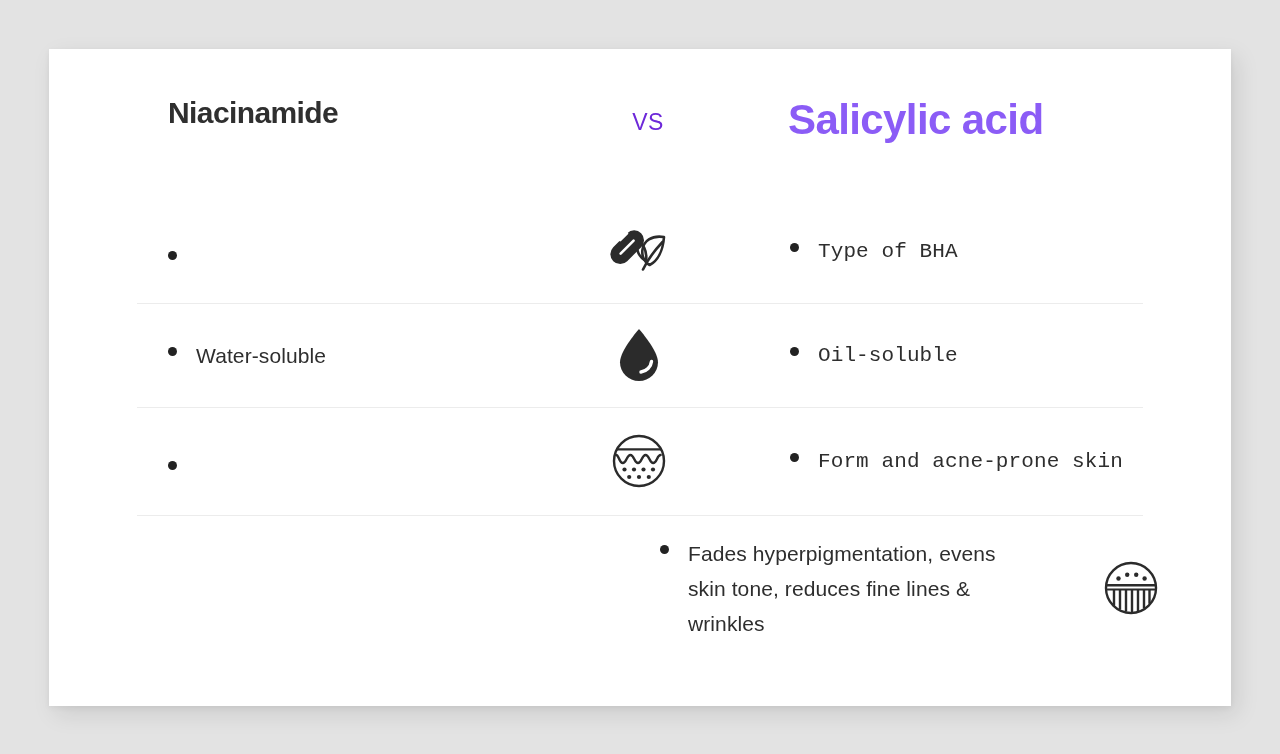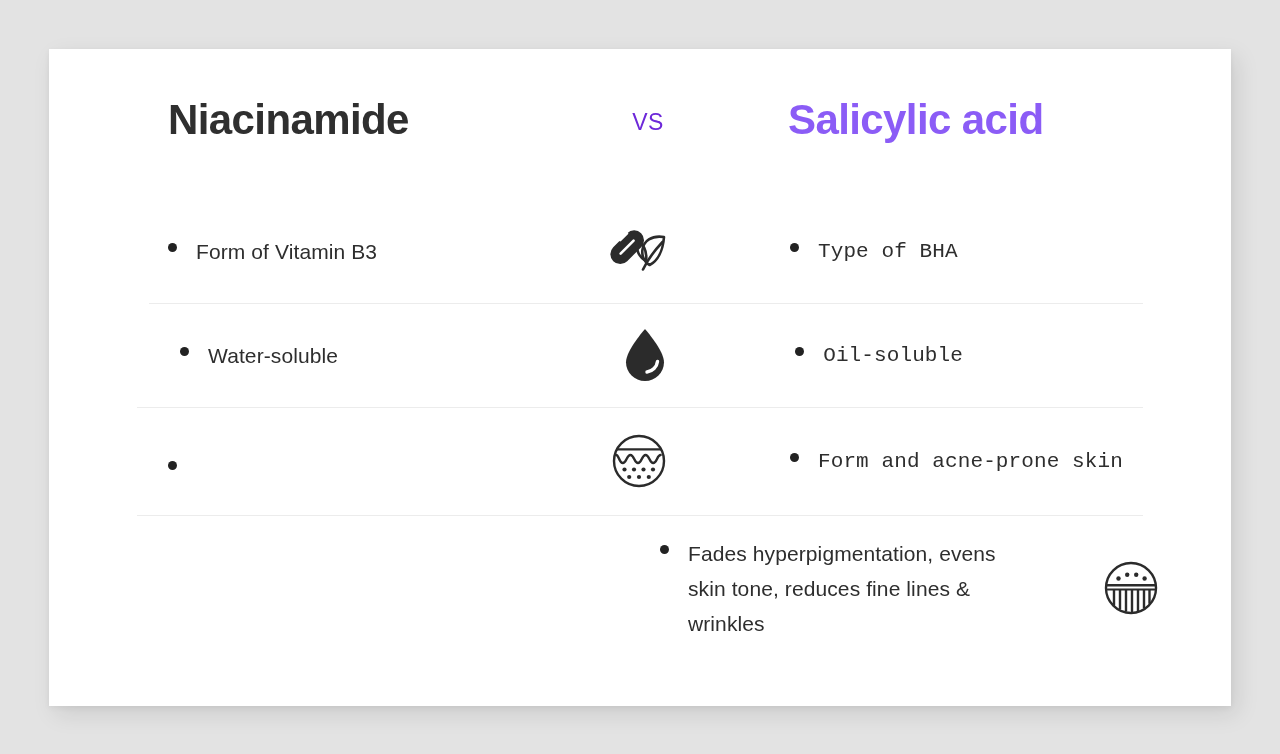--- a/index.html
+++ b/index.html
@@ -34,21 +34,21 @@
     position: absolute;
     left: 0;
     top: 0;
     width: 100%;
     height: 150px;
   }
   .h-left {
     position: absolute;
     left: 119px;
     top: 47px;
-    font-size: 42px;
+    font-size: 30px;
     font-weight: bold;
     color: #2f2f2f;
     letter-spacing: -0.6px;
     white-space: nowrap;
   }
   .h-vs {
     position: absolute;
     left: 556px;
     top: 60px;
     width: 86px;
@@ -76,21 +76,21 @@
     top: 150px;
     width: 100%;
   }
   .row {
     position: relative;
     display: flex;
     align-items: center;
     box-sizing: border-box;
   }
   .row.r0 { height: 104px; }
-  .row.r1 { height: 104px; margin-left: 12px; }
+  .row.r1 { height: 104px; }
   .row.r2 { height: 108px; }
   .row.r3 { height: 146px; justify-content: flex-end; }
 
   .divider {
     position: absolute;
     left: 88px;
     right: 88px;
     top: 0;
     height: 1px;
     background: #ececec;
@@ -156,21 +156,20 @@
       <div class="h-left">Niacinamide</div>
       <div class="h-vs">VS</div>
       <div class="h-right">Salicylic acid</div>
     </div>
 
     <div class="rows">
 
       <div class="row r0">
         <div class="cell cell-left">
           <span class="bullet"></span>
-          <span class="text">Form of Vitamin B3</span>
         </div>
         <div class="cell cell-icon">
           <span class="icon-wrap">
             <svg width="60" height="56" viewBox="0 0 60 56">
               <g>
                 <path d="M4.2 24.2 L18.2 10.2 a9.9 9.9 0 0 1 14 14 L18.2 38.2 a9.9 9.9 0 0 1 -14 -14 Z" fill="#2b2b2b"></path>
                 <path d="M11.2 17.2 L18.0 10.4" stroke="#ffffff" stroke-width="2.6" stroke-linecap="round" fill="none"></path>
                 <path d="M11.6 30.6 L24.6 17.6" stroke="#ffffff" stroke-width="2.6" stroke-linecap="round" fill="none"></path>
                 <path d="M28.5 17.5 c-2.5 9.5 2.0 17.0 8.6 20.4 c1.0 -9.0 -2.2 -16.2 -8.6 -20.4 Z" fill="none" stroke="#2b2b2b" stroke-width="2.6" stroke-linejoin="round"></path>
                 <path d="M55.0 14.0 c-12.5 -2.0 -20.5 4.0 -21.6 13.0 c-0.8 6.6 2.4 12.6 7.2 15.0 c8.0 -4.0 13.4 -14.4 14.4 -28.0 Z" fill="none" stroke="#2b2b2b" stroke-width="2.6" stroke-linejoin="round"></path>

